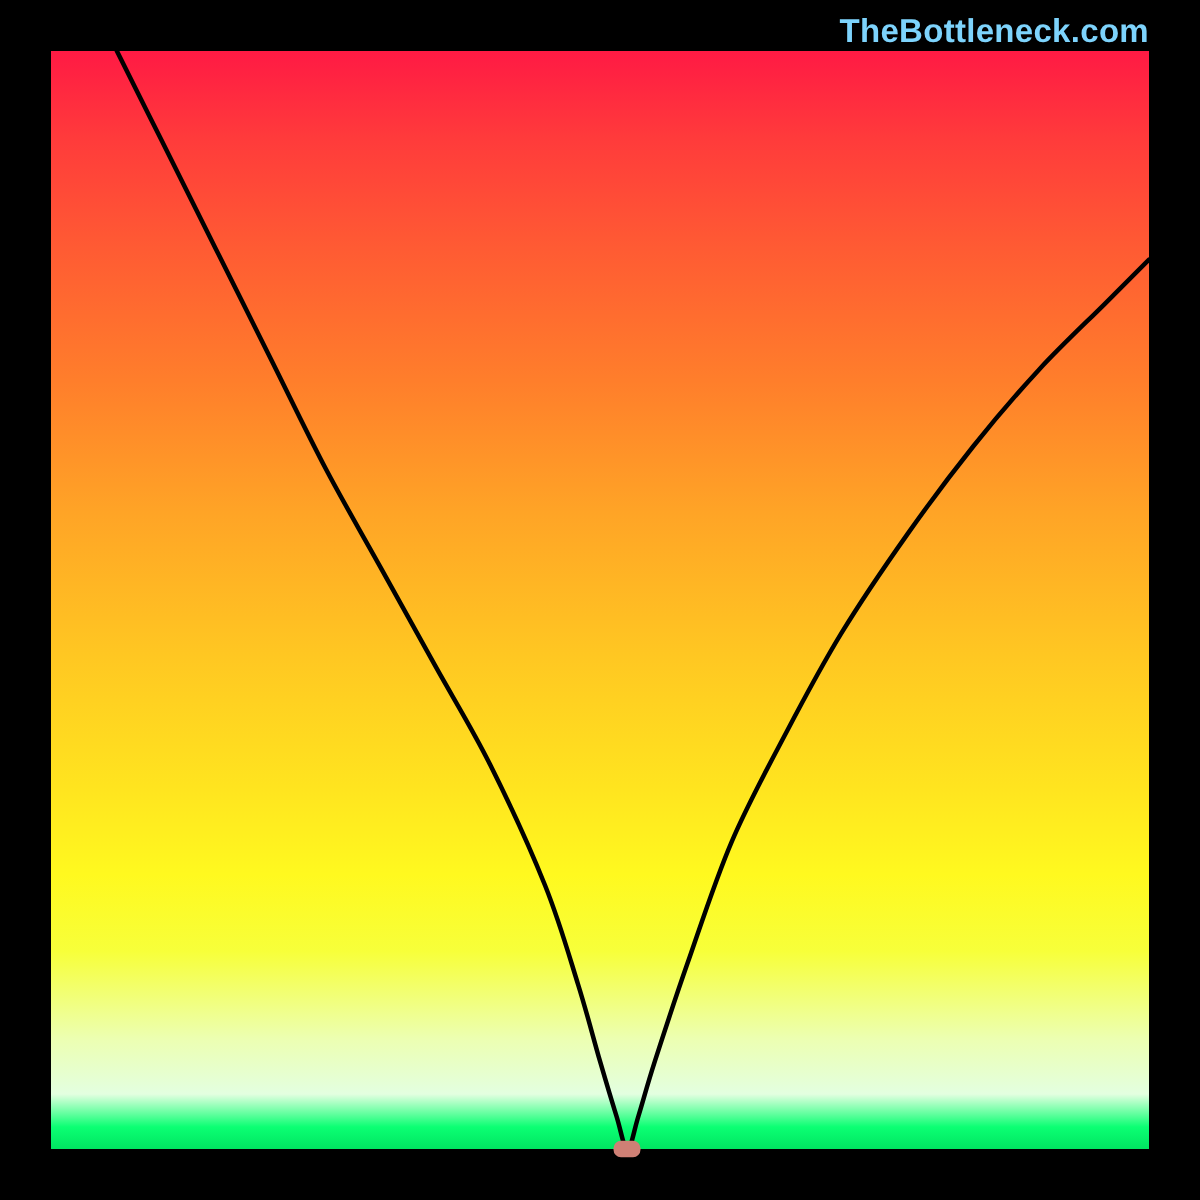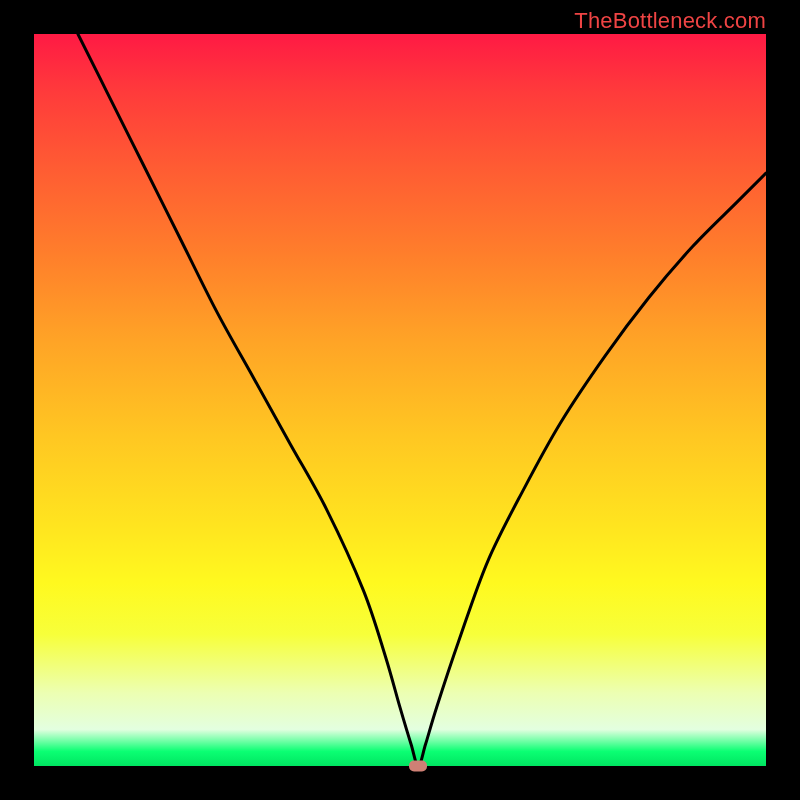--- a/index.html
+++ b/index.html
@@ -41,23 +41,23 @@
       #e3ffe0 95%,
       #0bff73 98%,
       #00e561 100%
     );
     overflow: visible;
   }
   .watermark {
     position: absolute;
     top: 8px;
     right: 34px;
-    color: #ef4444;
+    color: #7dd3fc;
     font-size: 22px;
-    font-weight: 400;
+    font-weight: 700;
     letter-spacing: 0.2px;
     pointer-events: none;
   }
   svg.curve {
     position: absolute;
     left: 34px;
     top: 34px;
     width: 732px;
     height: 732px;
     pointer-events: none;

